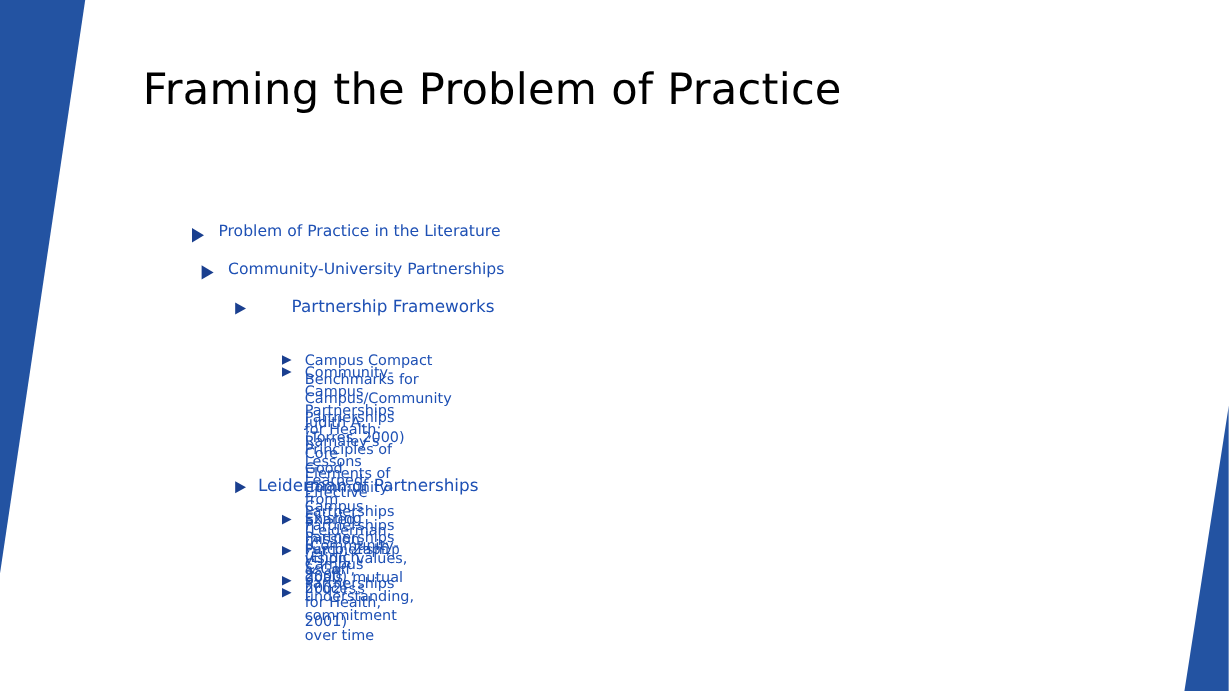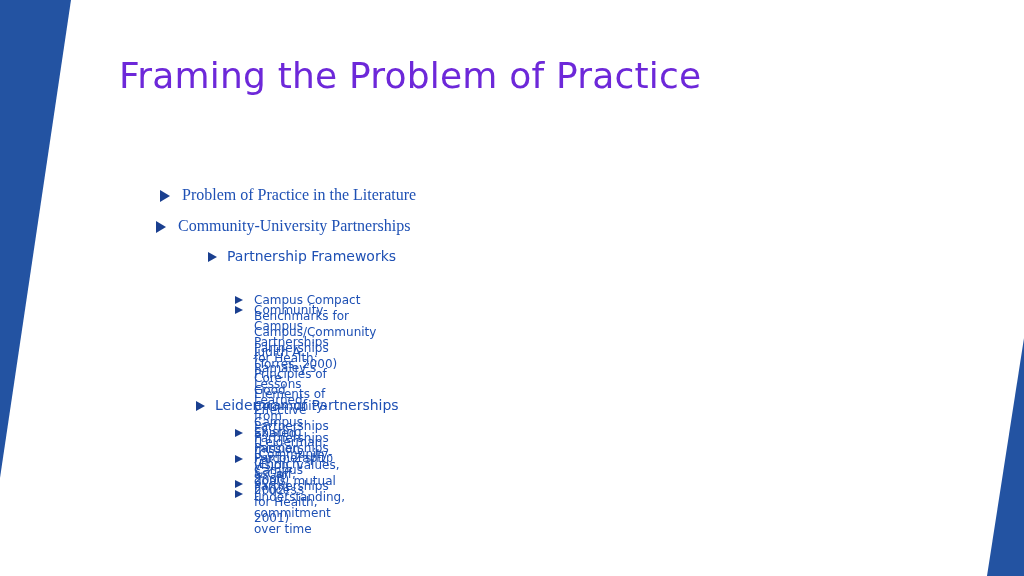--- a/index.html
+++ b/index.html
@@ -1,22 +1,22 @@
 <!DOCTYPE html>
 <html><head>
 <meta charset="utf-8">
 <style>
   html, body { margin: 0; padding: 0; }
   body { width: 1024px; height: 576px; position: relative; overflow: hidden; background: #ffffff; font-family: "DejaVu Sans", sans-serif; }
   .band { position: absolute; inset: 0; pointer-events: none; }
-  .title { position: absolute; left: 119px; top: 55px; font-size: 36px; color: #6d28d9; letter-spacing: 0.2px; white-space: nowrap; font-family: "DejaVu Sans", sans-serif; }
+  .title { position: absolute; left: 119px; top: 55px; font-size: 36px; color: #000000; letter-spacing: 0.2px; white-space: nowrap; font-family: "DejaVu Sans", sans-serif; }
   .content { position: absolute; left: 0; top: 0; }
   .item { position: absolute; display: flex; align-items: flex-start; color: #1E50B4; white-space: nowrap; }
   .bullet { display: inline-block; width: 0; height: 0; border-style: solid; border-color: transparent transparent transparent #1A3F8F; }
-  .l1 { font-size: 16px; font-family: Liberation Serif, serif; }
+  .l1 { font-size: 13px; }
   .l1 .bullet { border-width: 6px 0 6px 10px; margin-top: 4px; margin-right: 12px; }
   .l2 { font-size: 14px; }
   .l2 .bullet { border-width: 5px 0 5px 9px; margin-top: 4px; margin-right: 10px; }
   .l3 { font-size: 12px; line-height: 16px; }
   .l3 .bullet { border-width: 4px 0 4px 8px; margin-top: 4px; margin-right: 11px; }
   .l3 .txt { white-space: pre-line; }
 </style>
 </head>
 <body>
 
@@ -25,25 +25,25 @@
   <polygon points="1024,338 1024,576 987,576" fill="#2353A2"></polygon>
 </svg>
 
 <div class="title">Framing the Problem of Practice</div>
 
 <div class="content">
   <div class="item l1" style="left:160px; top:186px;">
     <span class="bullet"></span>
     <span class="txt">Problem of Practice in the Literature</span>
   </div>
-  <div class="item l1" style="left:156px; top:217px;">
+  <div class="item l1" style="left:168px; top:217px;">
     <span class="bullet"></span>
     <span class="txt">Community-University Partnerships</span>
   </div>
-  <div class="item l2" style="left:208px; top:248px;">
+  <div class="item l2" style="left:196px; top:248px;gap:28px;">
     <span class="bullet"></span>
     <span class="txt">Partnership Frameworks</span>
   </div>
   <div class="item l3" style="left:235px; top:292px;">
     <span class="bullet"></span>
     <span class="txt">Campus Compact Benchmarks for Campus/Community Partnerships (Torres, 2000)</span>
   </div>
   <div class="item l3" style="left:235px; top:302px;">
     <span class="bullet"></span>
     <span class="txt">Community-Campus Partnerships for Health: Principles of Good Community-Campus Partnerships

